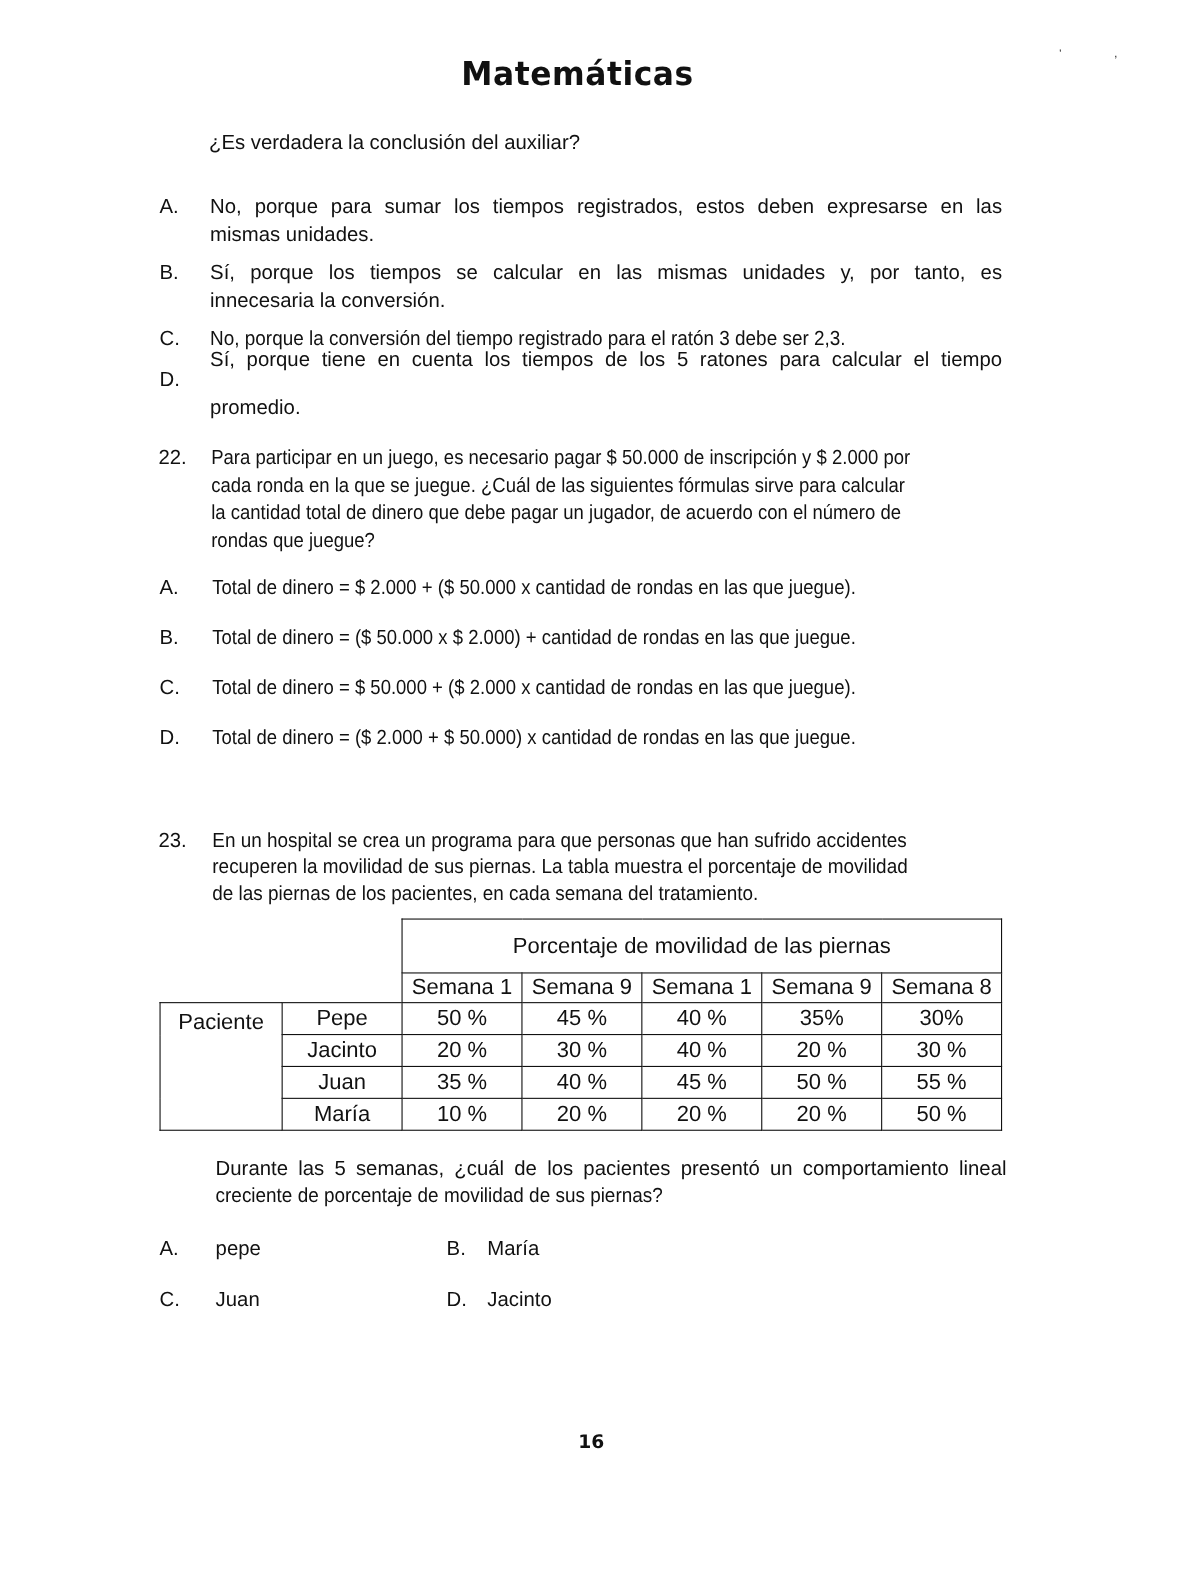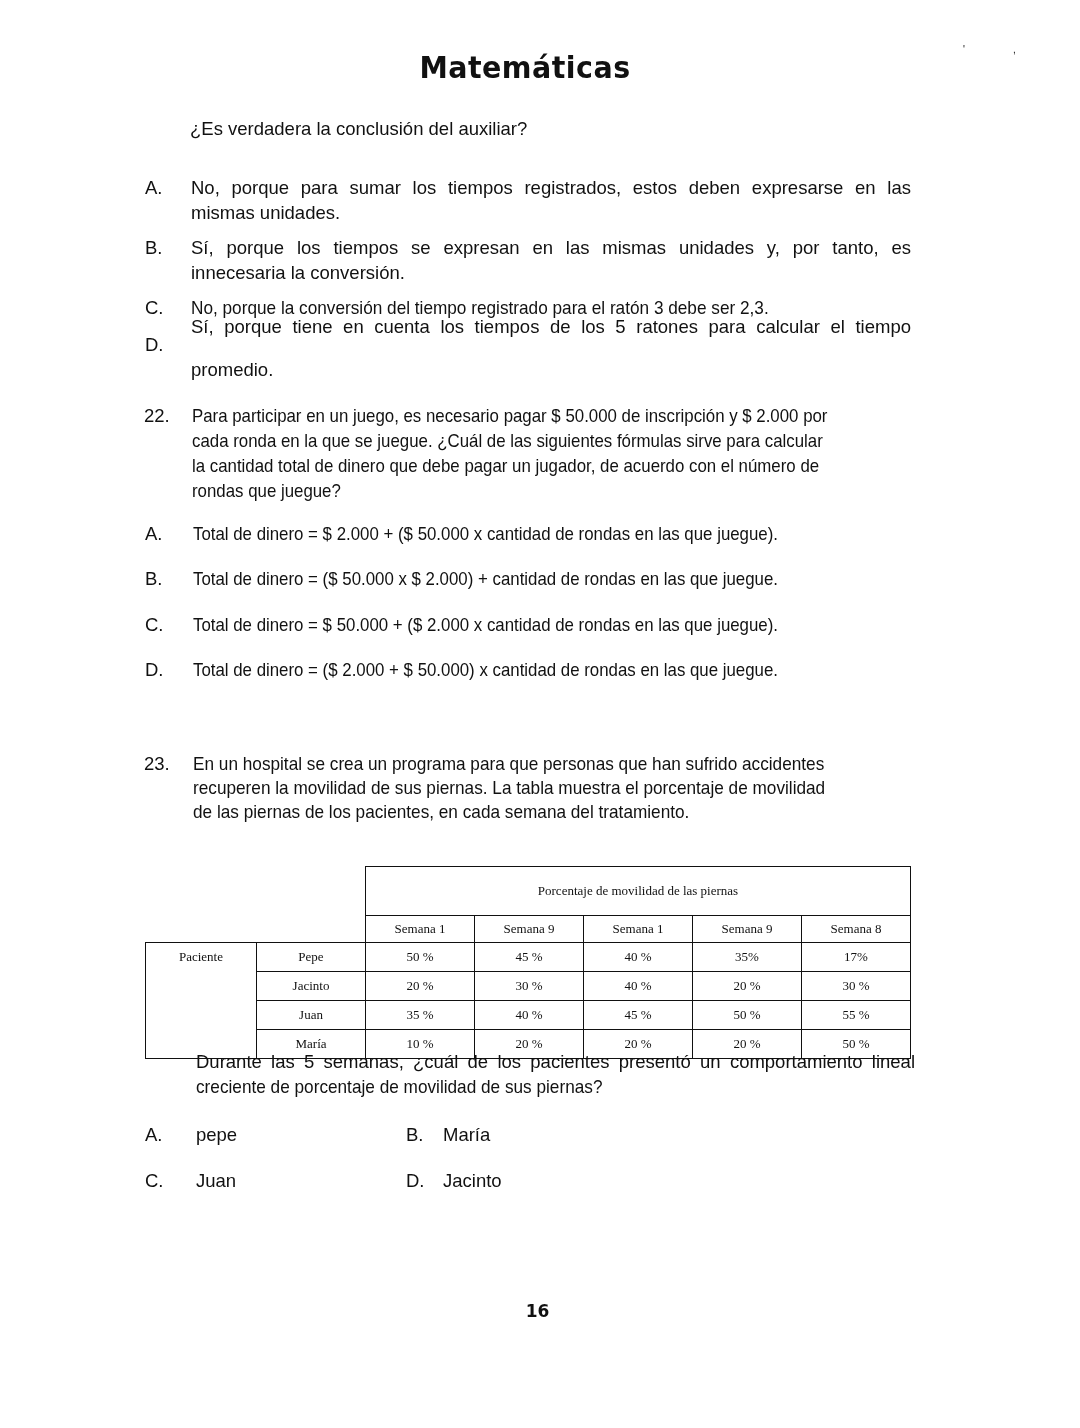--- a/index.html
+++ b/index.html
@@ -14,22 +14,22 @@
     letter-spacing: 0.5px; transform: scaleX(0.95);
   }
   .specks { top: 44px; left: 963px; font-size: 10px; }
   .specks span { position: absolute; }
   .txt { font-size: 18.5px; line-height: 24.5px; transform-origin: left top; }
   .letter { position: absolute; width: 40px; }
   .qnum { font-weight: normal; }
   .page-num { left: 0; width: 1075px; top: 1301px; text-align: center; font-size: 17px; font-weight: bold; font-family: "DejaVu Sans", sans-serif; }
 
   table.mob {
-    position: absolute; left: 145px; top: 866px;
-    border-collapse: collapse; font-size: 13px; font-family: Liberation Serif, serif;
+    position: absolute; left: 145px; top: 835px;
+    border-collapse: collapse; font-size: 20px; font-family: Liberation Sans, sans-serif;
   }
   table.mob td { border: 1.5px solid #111; padding: 0; text-align: center; vertical-align: middle; }
   table.mob td.blank { border: none; }
   table.mob td.hdr-span { height: 48px; }
   table.mob td.week { height: 26px; width: 108px; }
   table.mob td.pac { width: 110px; vertical-align: top; padding-top: 6px; }
   table.mob td.name { width: 108px; height: 28px; }
   table.mob td.val { height: 28px; }
 </style>
 </head>
@@ -44,21 +44,21 @@
 <div class="abs txt" style="left:190px;top:117px">¿Es verdadera la conclusión del auxiliar?</div>
 
 <div>
   <div class="abs txt letter" style="left:145px;top:176px">A.</div>
   <div class="abs txt" style="left:191px;top:176px;width:720px;text-align:justify;text-align-last:justify">No, porque para sumar los tiempos registrados, estos deben expresarse en las</div>
   <div class="abs txt" style="left:191px;top:201px">mismas unidades.</div>
 </div>
 
 <div>
   <div class="abs txt letter" style="left:145px;top:236px">B.</div>
-  <div class="abs txt" style="left:191px;top:236px;width:720px;text-align:justify;text-align-last:justify">Sí, porque los tiempos se expresan en las mismas unidades y, por tanto, es</div>
+  <div class="abs txt" style="left:191px;top:236px;width:720px;text-align:justify;text-align-last:justify">Sí, porque los tiempos se calcular en las mismas unidades y, por tanto, es</div>
   <div class="abs txt" style="left:191px;top:261px">innecesaria la conversión.</div>
 </div>
 
 <div>
   <div class="abs txt letter" style="left:145px;top:296px">C.</div>
   <div class="abs txt" style="left:191px;top:296px;transform:scaleX(0.93)">No, porque la conversión del tiempo registrado para el ratón 3 debe ser 2,3.</div>
 </div>
 
 <div>
   <div class="abs txt letter" style="left:145px;top:333px">D.</div>
@@ -114,21 +114,21 @@
     <td class="week">Semana 9</td>
     <td class="week">Semana 8</td>
   </tr>
   <tr>
     <td class="pac" rowspan="4">Paciente</td>
     <td class="name">Pepe</td>
     <td class="val">50 %</td>
     <td class="val">45 %</td>
     <td class="val">40 %</td>
     <td class="val">35%</td>
-    <td class="val">17%</td>
+    <td class="val">30%</td>
   </tr>
   <tr>
     <td class="name">Jacinto</td>
     <td class="val">20 %</td>
     <td class="val">30 %</td>
     <td class="val">40 %</td>
     <td class="val">20 %</td>
     <td class="val">30 %</td>
   </tr>
   <tr>

